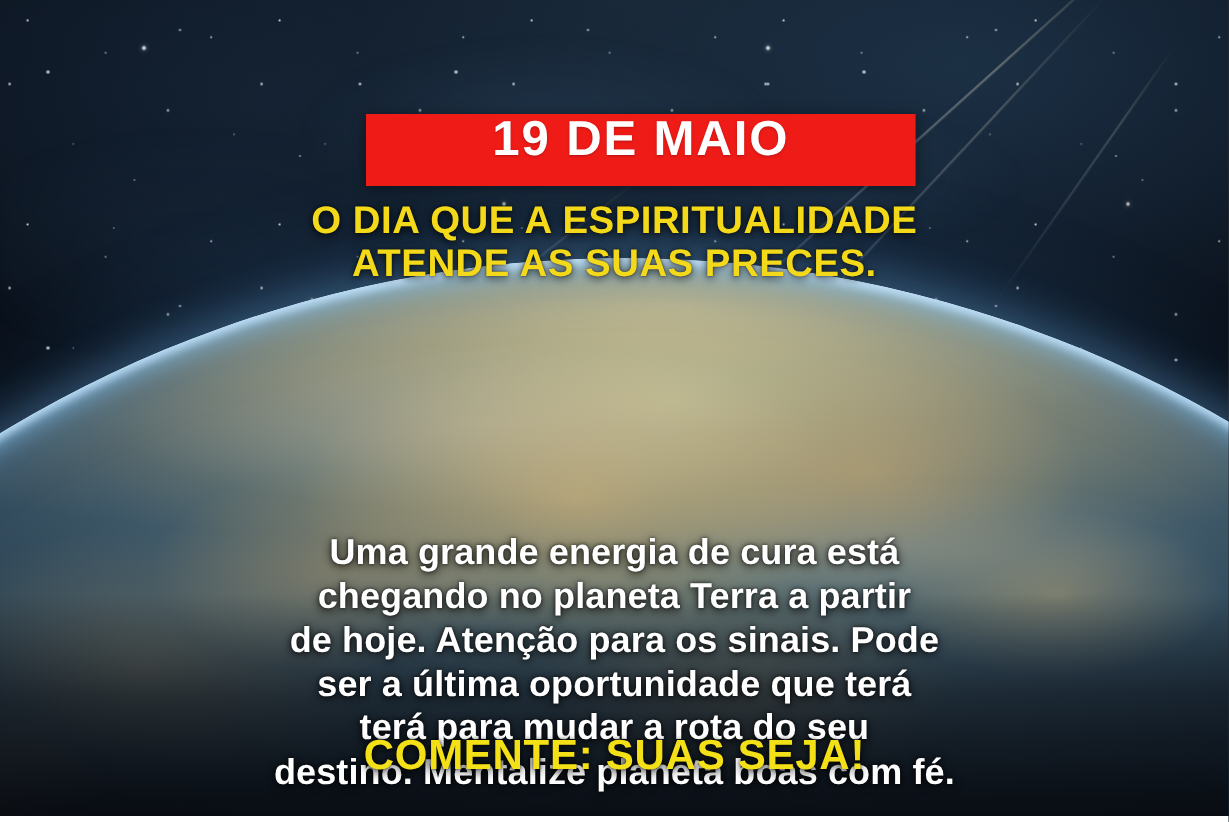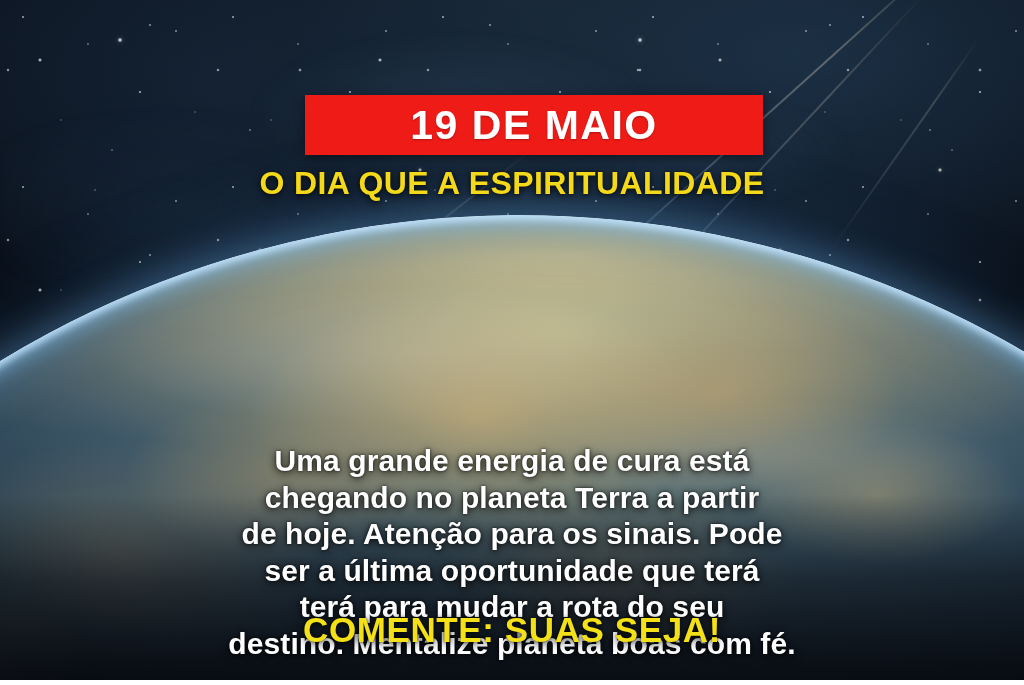--- a/index.html
+++ b/index.html
@@ -144,21 +144,21 @@
 
   
   .content { position:absolute; inset:0; }
 
   
   .date-banner {
     position:absolute;
     left:305px; top:95px;
     width:458px; height:60px;
     background:#ee1b17;
-    display:flex; align-items:center; justify-content:center;
+    display:flex; align-items:flex-start; justify-content:center;
     box-shadow:0 2px 10px rgba(0,0,0,.45);
   }
   .date-banner .date-text {
     color:#ffffff;
     font-size:41px;
     font-weight:bold;
     letter-spacing:1.5px;
     line-height:1;
     white-space:nowrap;
     text-shadow:0 1px 2px rgba(0,0,0,.25);
@@ -243,20 +243,21 @@
   <div class="sky-fade"></div>
 
   <div class="content">
 
     <div class="date-banner">
       <span class="date-text">19 DE MAIO</span>
     </div>
 
     <div class="headline">
       <span class="hl-line">O DIA QUE A ESPIRITUALIDADE</span>
+      <span class="hl-line">ATENDE AS SUAS PRECES.</span>
     </div>
 
     <div class="body-copy">
       <span class="bc-line">Uma grande energia de cura está</span>
       <span class="bc-line">chegando no planeta Terra a partir</span>
       <span class="bc-line">de hoje. Atenção para os sinais. Pode</span>
       <span class="bc-line">ser a última oportunidade que terá</span>
       <span class="bc-line">terá para mudar a rota do seu</span>
       <span class="bc-line">destino. Mentalize planeta boas com fé.</span>
     </div>

